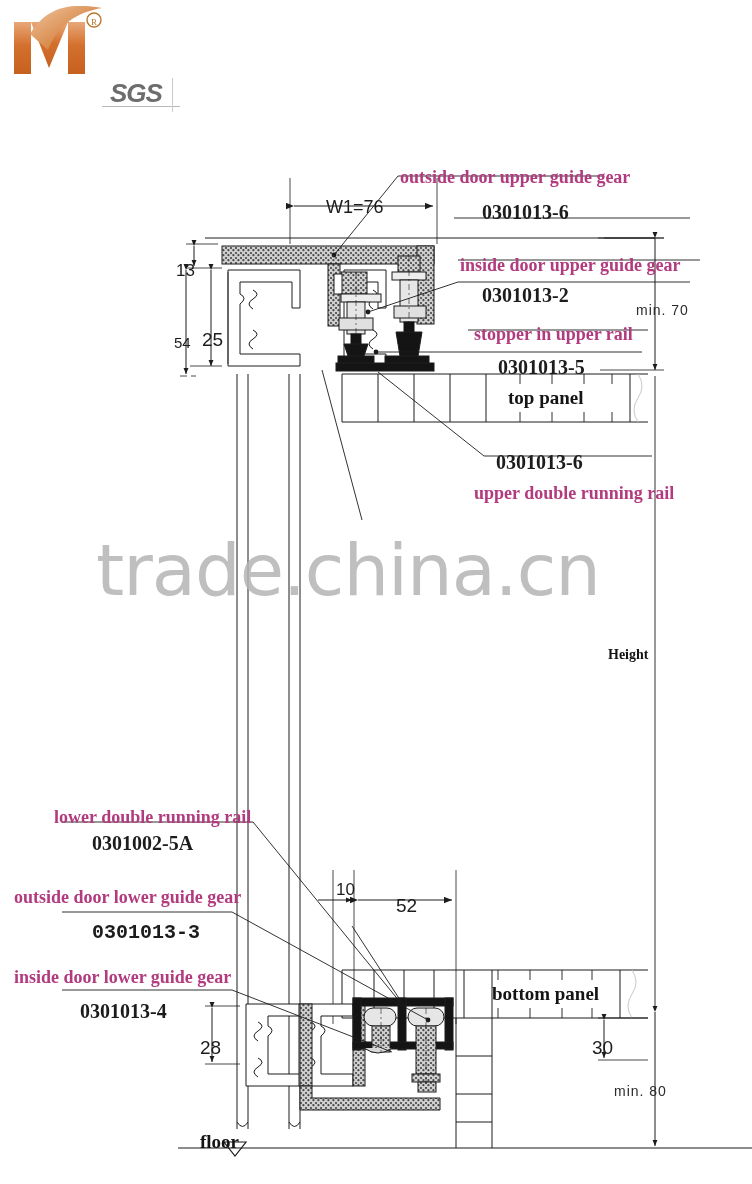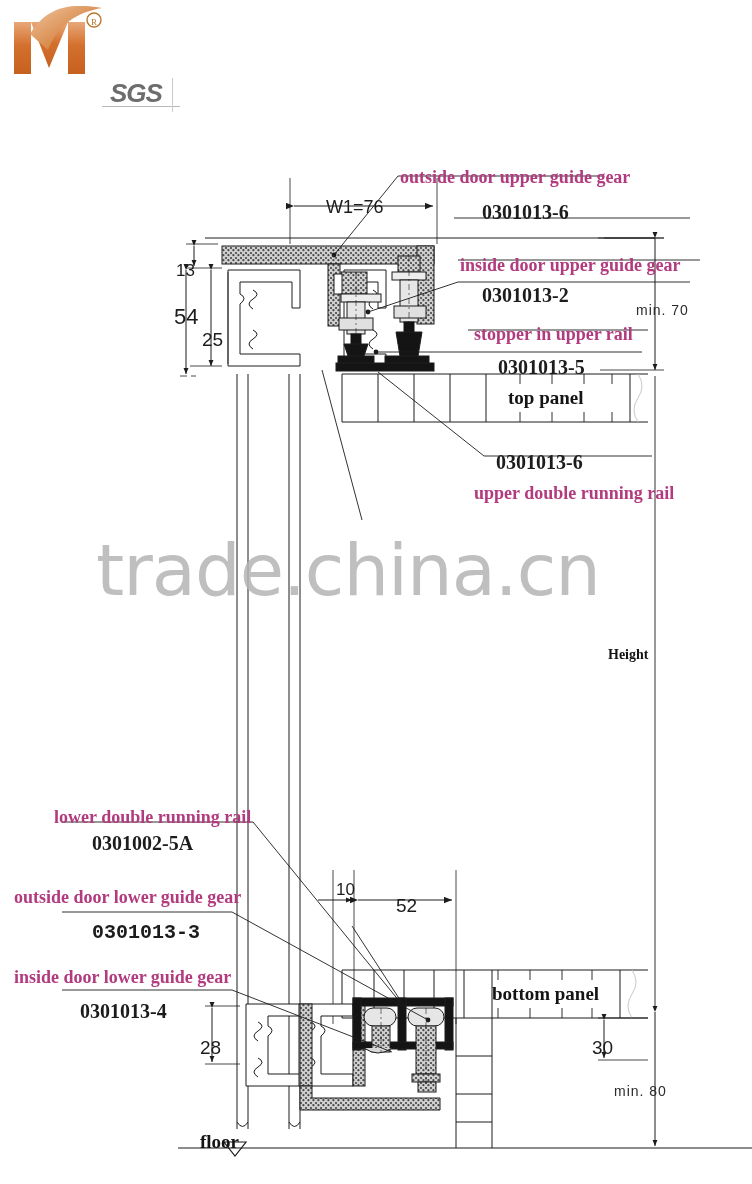--- a/index.html
+++ b/index.html
@@ -333,21 +333,21 @@
 
 <div class="lbl pink" style="left:14px;top:888px;">outside door lower guide gear</div>
 <div class="lbl code" style="left:92px;top:923px;font-family:Liberation Mono, monospace;">0301013-3</div>
 
 <div class="lbl pink" style="left:14px;top:968px;">inside door lower guide gear</div>
 <div class="lbl code" style="left:80px;top:1001px;">0301013-4</div>
 
 <div class="lbl dim" style="left:326px;top:190px;font-size:18px;">W1=76</div>
 <div class="lbl dim" style="left:176px;top:254px;">13</div>
 <div class="lbl dim" style="left:202px;top:322px;font-size:19px;">25</div>
-<div class="lbl dim" style="left:174px;top:298px;font-size:22px;">54</div>
+<div class="lbl dim" style="left:174px;top:327px;font-size:15px;">54</div>
 <div class="lbl minlbl" style="left:636px;top:303px;">min. 70</div>
 
 <div class="lbl panel" style="left:508px;top:388px;">top panel</div>
 
 <div class="lbl heightlbl" style="left:608px;top:648px;">Height</div>
 
 <div class="lbl dim" style="left:336px;top:873px;">10</div>
 <div class="lbl dim" style="left:396px;top:888px;font-size:19px;">52</div>
 <div class="lbl dim" style="left:200px;top:1030px;font-size:19px;">28</div>
 <div class="lbl panel" style="left:492px;top:984px;">bottom panel</div>

